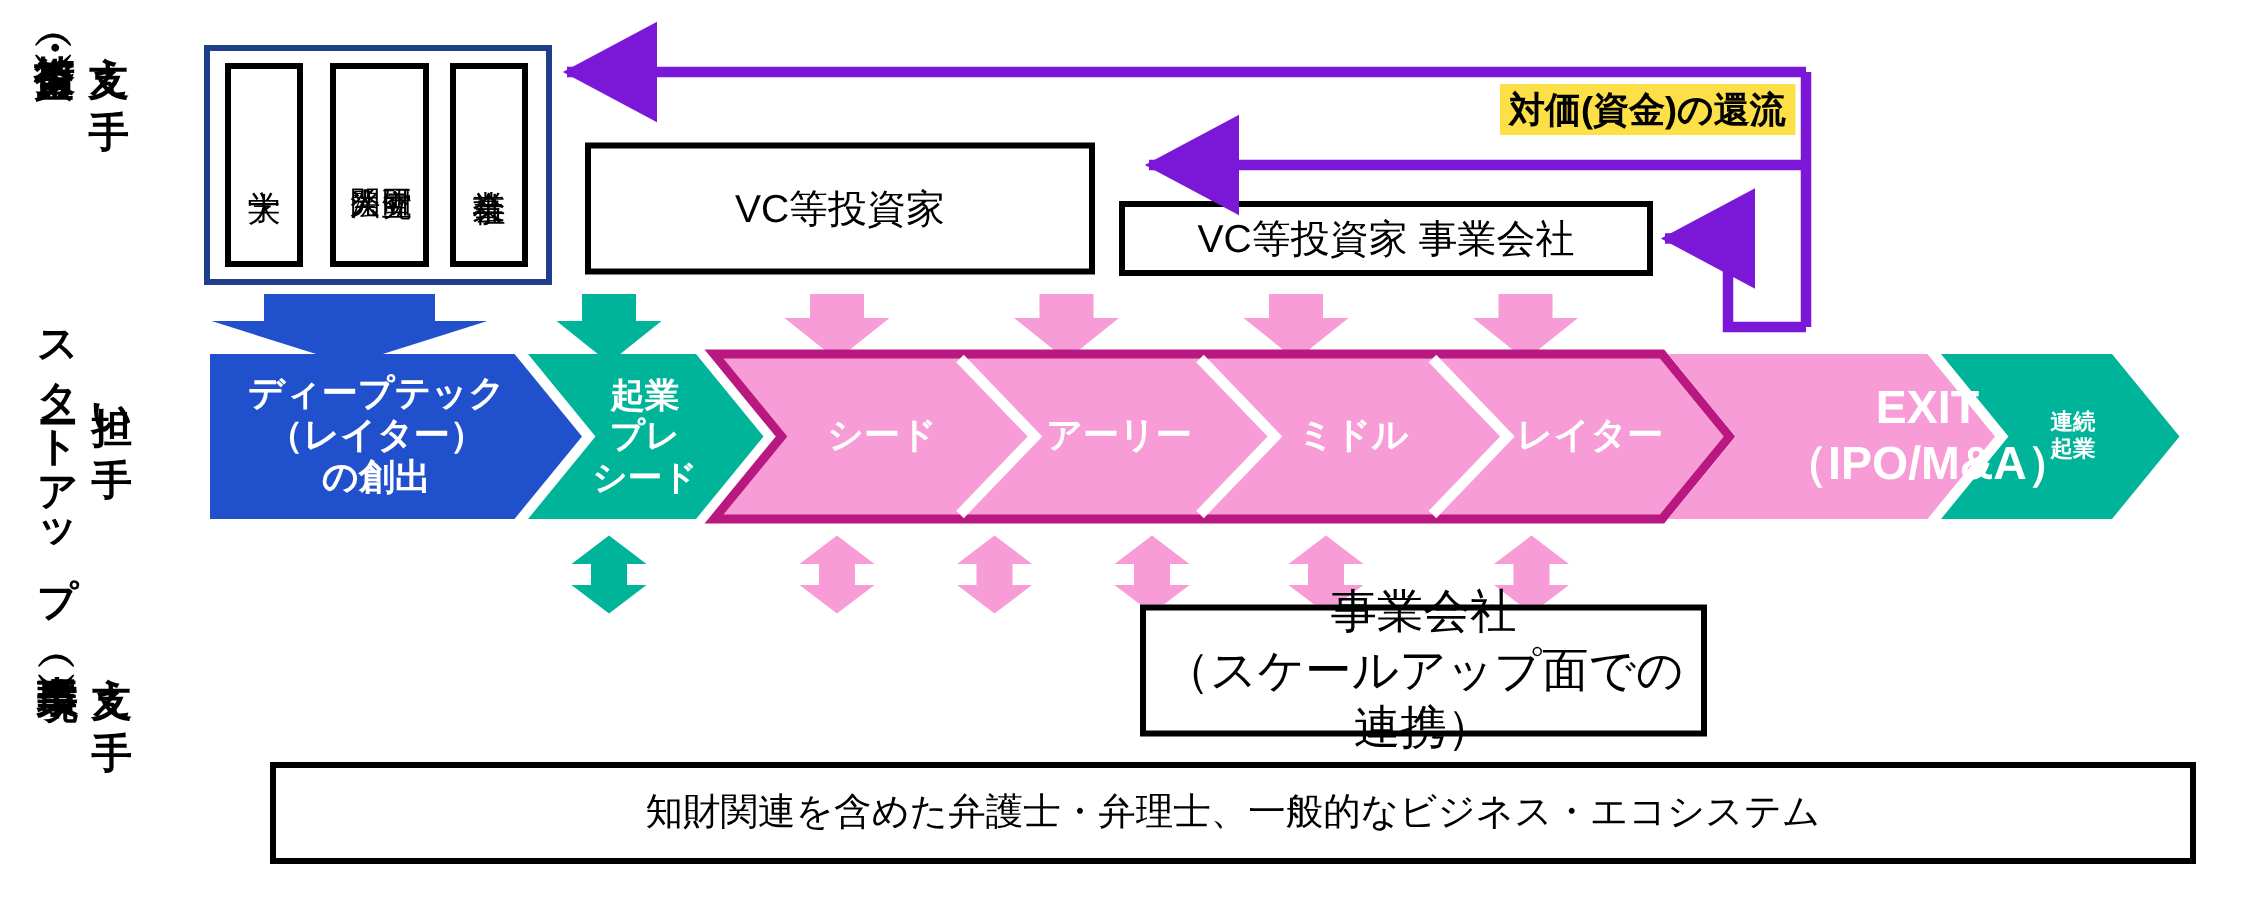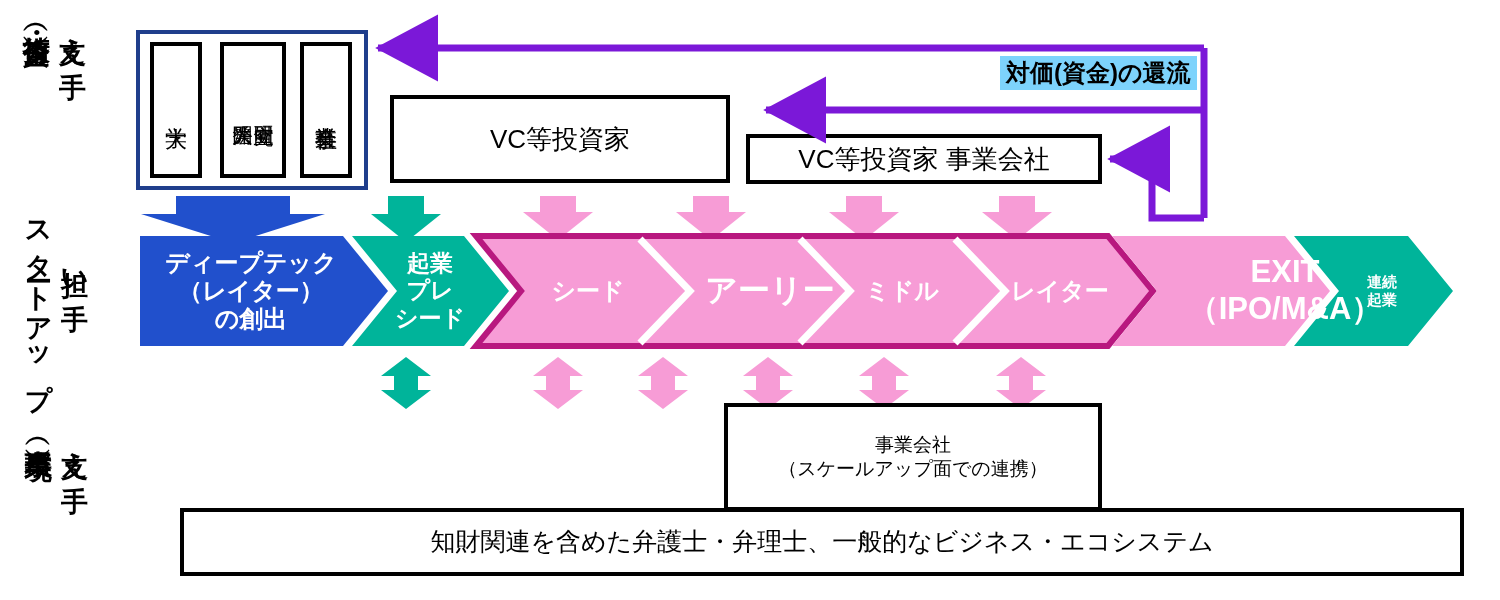--- a/index.html
+++ b/index.html
@@ -136,21 +136,21 @@
 
     <path d="M1204,48 L1204,110" fill="none" stroke="#7B18D8" stroke-width="7"></path>
 
     <path d="M1204,110 L766,110" fill="none" stroke="#7B18D8" stroke-width="7" marker-end="url(#pvarrow)"></path>
 
     <path d="M1204,110 L1204,218" fill="none" stroke="#7B18D8" stroke-width="7"></path>
 
     <path d="M1204,218 L1152,218 L1152,159 L1110,159" fill="none" stroke="#7B18D8" stroke-width="7" marker-end="url(#pvarrow)"></path>
   </svg>
 
-  <div class="abs nosel" style="left:1000px; top:56px; font-size:24px; font-weight:700; background:#7dd3fc; padding:1px 6px;">対価(資金)の還流</div>
+  <div class="abs nosel" style="left:1000px; top:56px; font-size:24px; font-weight:700; background:#fde047; padding:1px 6px;">対価(資金)の還流</div>
 
   <svg class="abs" style="left:0; top:0;" width="1500" height="600">
 
     <path d="M176,196 L290,196 L290,214 L325,214 L233,243 L141,214 L176,214 Z" fill="#2150CC"></path>
 
     <path d="M388,196 L424,196 L424,214 L441,214 L406,242 L371,214 L388,214 Z" fill="#00B49A"></path>
 
     <path d="M540,196 L576,196 L576,212 L593,212 L558,240 L523,212 L540,212 Z" fill="#F79CD6"></path>
     <path d="M693,196 L729,196 L729,212 L746,212 L711,240 L676,212 L693,212 Z" fill="#F79CD6"></path>
     <path d="M846,196 L882,196 L882,212 L899,212 L864,240 L829,212 L846,212 Z" fill="#F79CD6"></path>
@@ -183,21 +183,21 @@
   <div class="chev nosel" style="left:383px; top:236px; width:94px; height:110px; font-size:23px; white-space:pre-line;">
     <span>起業
 プレ
 シード</span>
   </div>
 
   <div class="chev nosel" style="left:521px; top:236px; width:134px; height:110px; font-size:24px;">
     <span>シード</span>
   </div>
 
-  <div class="chev nosel" style="left:700px; top:236px; width:140px; height:110px; font-size:32px;text-align:right;">
+  <div class="chev nosel" style="left:676px; top:236px; width:140px; height:110px; font-size:24px;text-align:right;">
     <span>アーリー</span>
   </div>
 
   <div class="chev nosel" style="left:990px; top:236px; width:140px; height:110px; font-size:24px;">
     <span>レイター</span>
   </div>
 
   <div class="chev nosel" style="left:834px; top:236px; width:136px; height:110px; font-size:24px;">
     <span>ミドル</span>
   </div>
@@ -217,21 +217,21 @@
     <path d="M406,357 L431,376 L418,376 L418,390 L431,390 L406,409 L381,390 L394,390 L394,376 L381,376 Z" fill="#00B49A"></path>
 
     <path d="M558,357 L583,376 L570,376 L570,390 L583,390 L558,409 L533,390 L546,390 L546,376 L533,376 Z" fill="#F79CD6"></path>
     <path d="M663,357 L688,376 L675,376 L675,390 L688,390 L663,409 L638,390 L651,390 L651,376 L638,376 Z" fill="#F79CD6"></path>
     <path d="M768,357 L793,376 L780,376 L780,390 L793,390 L768,409 L743,390 L756,390 L756,376 L743,376 Z" fill="#F79CD6"></path>
     <path d="M884,357 L909,376 L896,376 L896,390 L909,390 L884,409 L859,390 L872,390 L872,376 L859,376 Z" fill="#F79CD6"></path>
     <path d="M1021,357 L1046,376 L1033,376 L1033,390 L1046,390 L1021,409 L996,390 L1009,390 L1009,376 L996,376 Z" fill="#F79CD6"></path>
   </svg>
 
 
-  <div class="box" style="left:724px; top:403px; width:378px; height:108px; font-size:19px; white-space:pre-line;">
+  <div class="box" style="left:760px; top:403px; width:378px; height:88px; font-size:31px; white-space:pre-line;">
     <span class="nosel">事業会社
 （スケールアップ面での連携）</span>
   </div>
 
   <div class="box" style="left:140px; top:508px; width:1284px; height:68px; font-size:25px;margin-left:40px;">
     <span class="nosel">知財関連を含めた弁護士・弁理士、一般的なビジネス・エコシステム</span>
   </div>
 
 </div>
 

